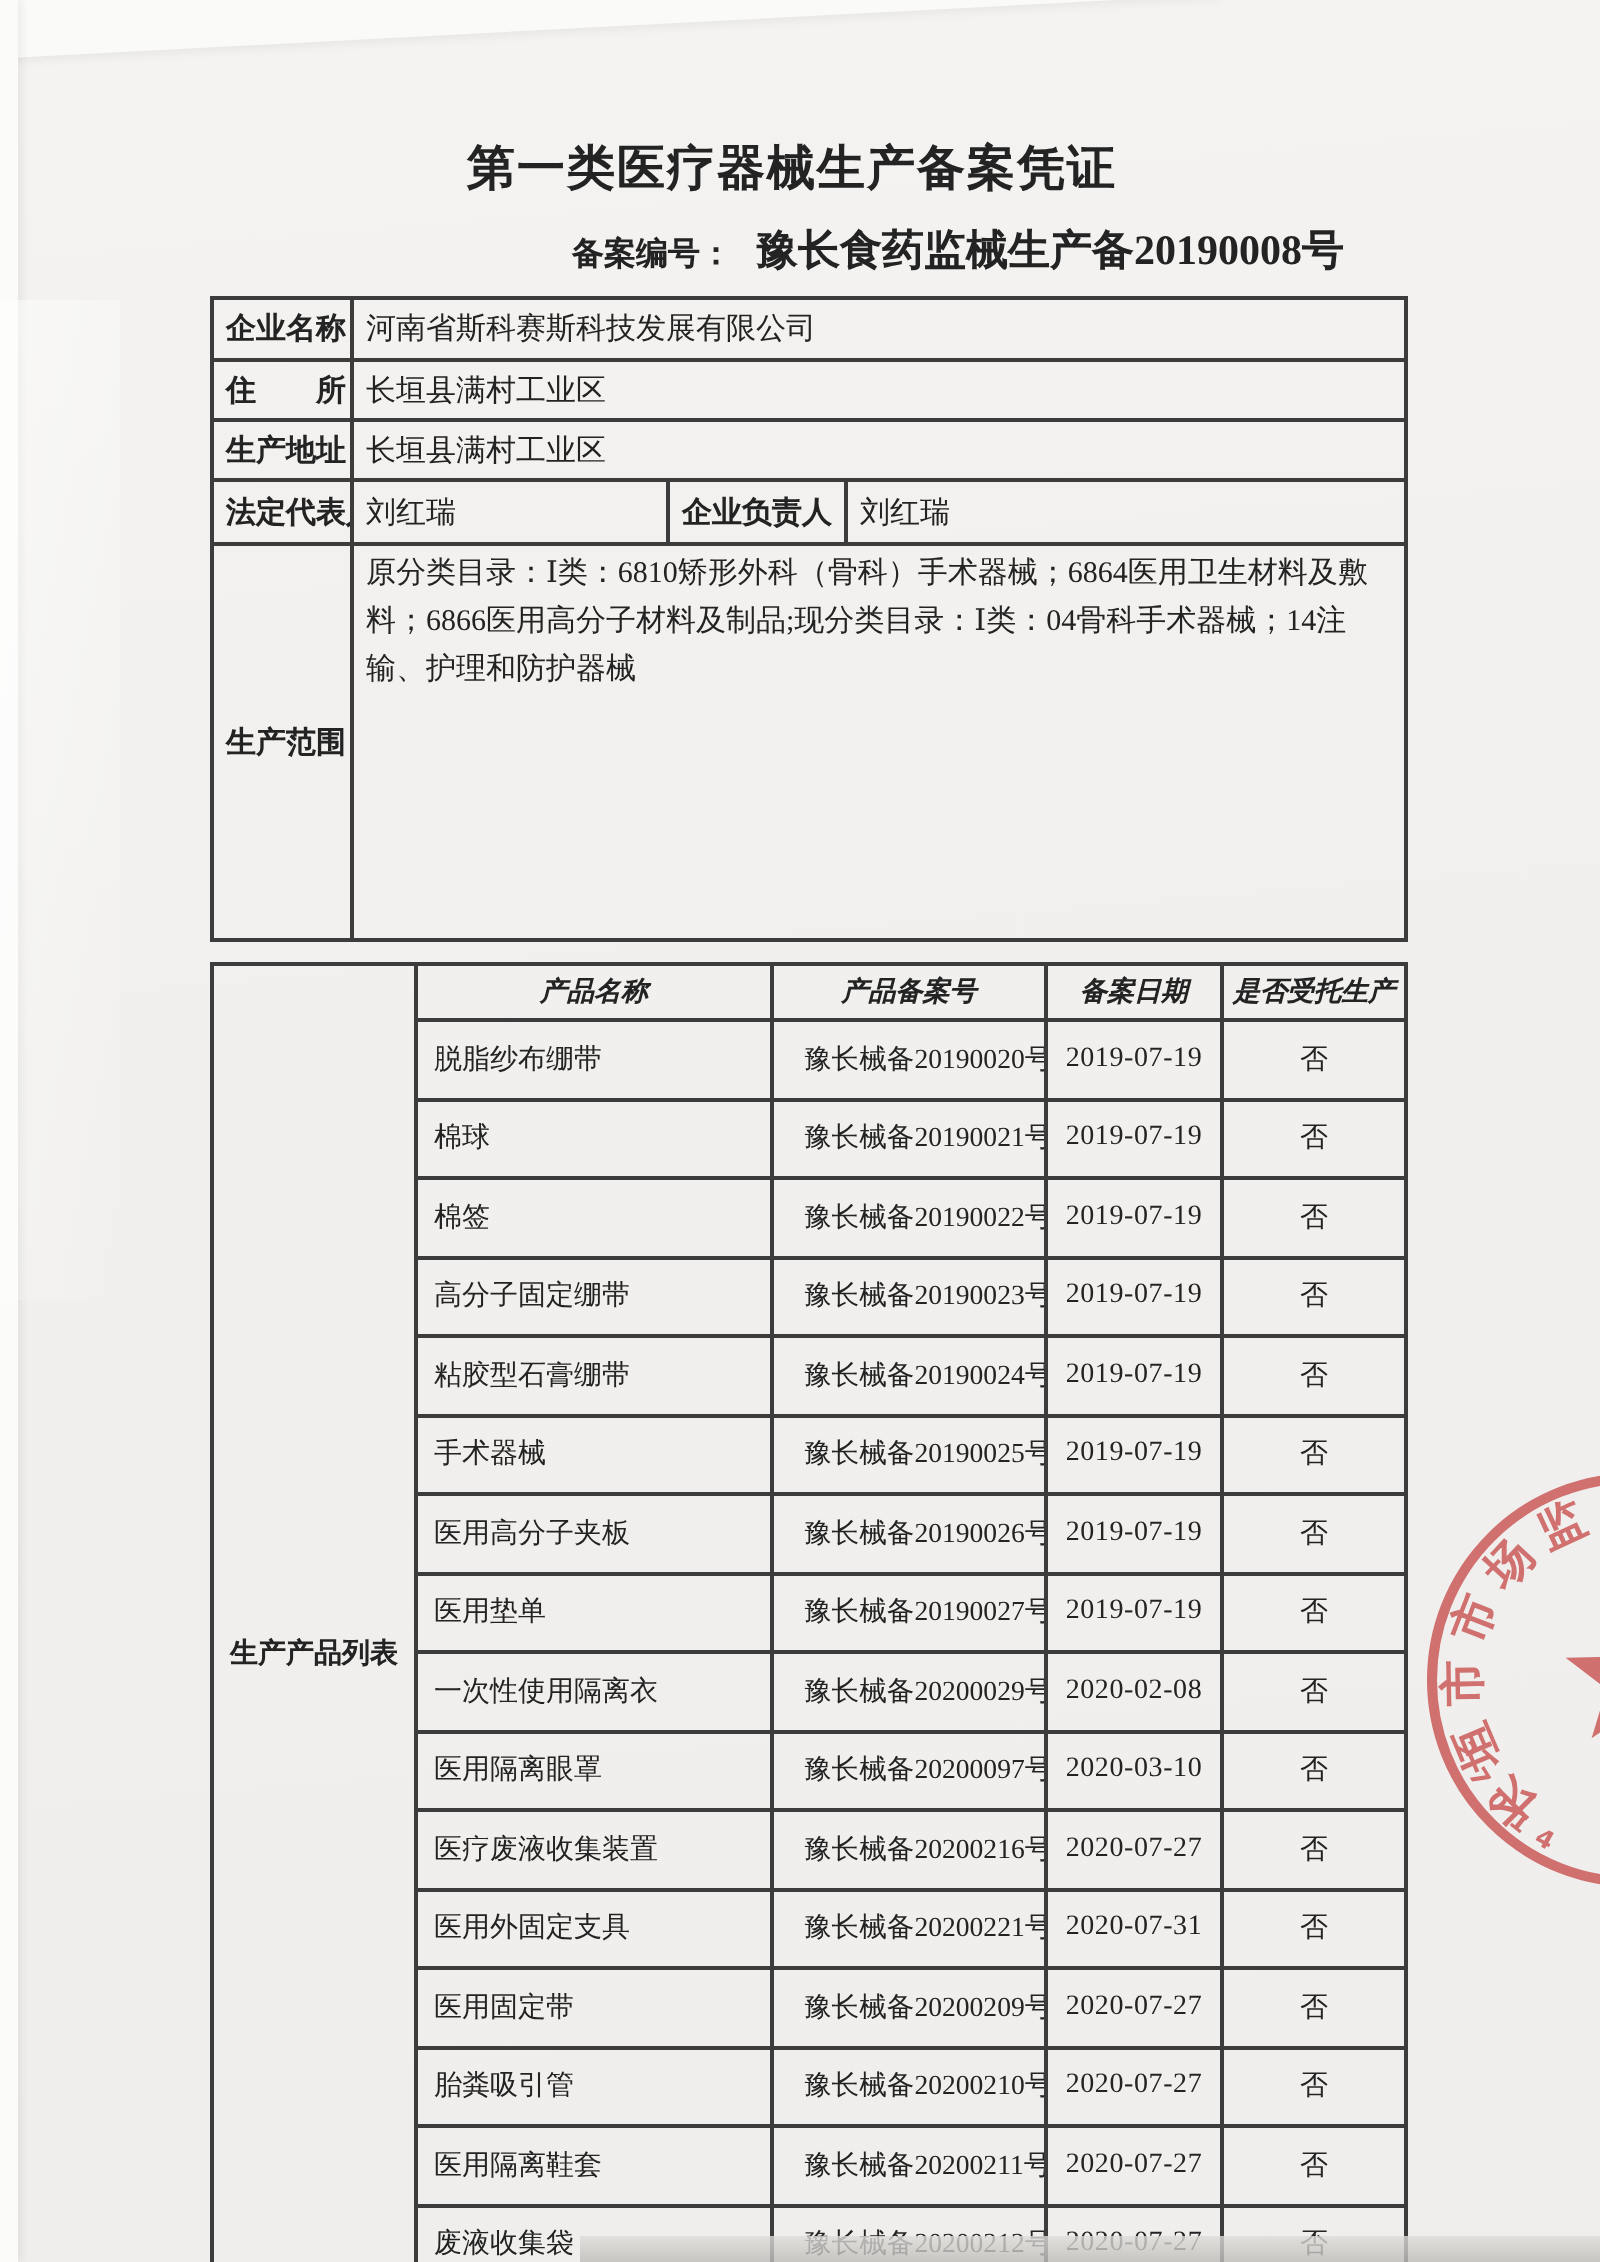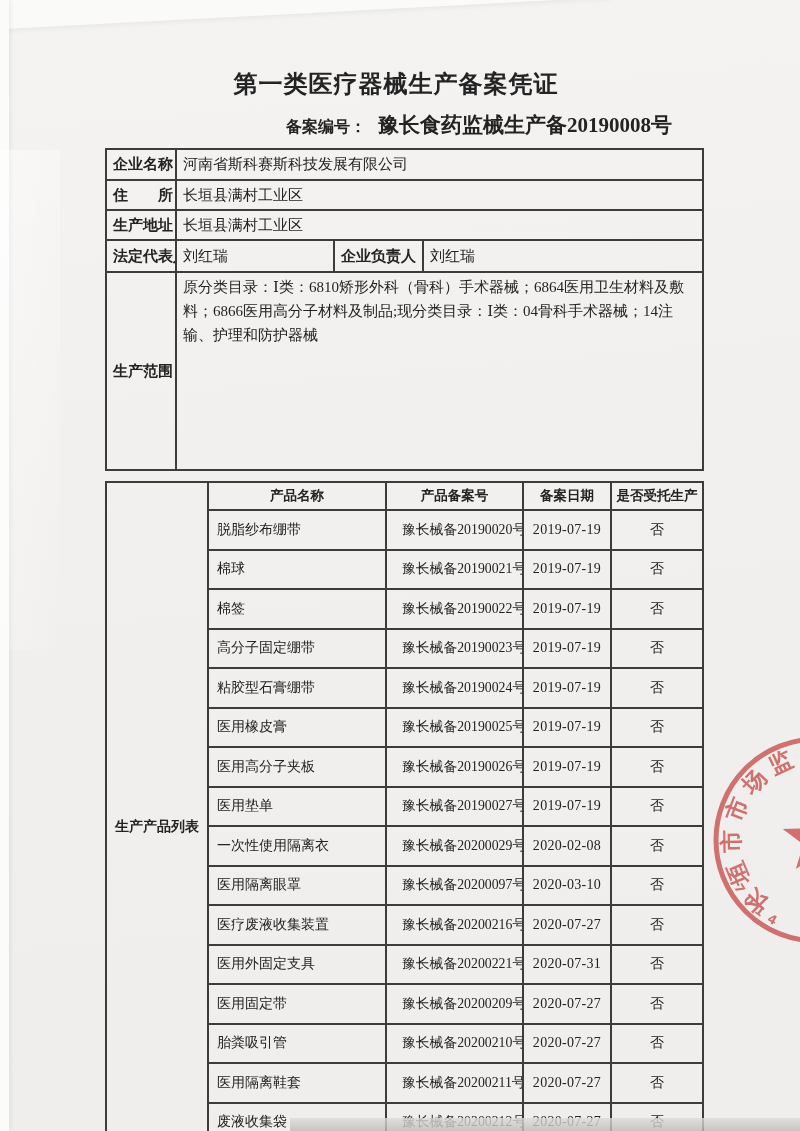--- a/index.html
+++ b/index.html
@@ -32,21 +32,21 @@
 
   .info-table{position:absolute;left:105px;top:148px;width:597px;}
   .info-table td{font-size:15px;padding:2px 6px;}
   .lbl{font-weight:bold;font-size:13.5px;padding:2px 3px;white-space:nowrap;}
   .r1{height:31px}.r2{height:30px}.r3{height:30px}.r4{height:32px}
   .scope-row{height:198px;}
   .scope-lbl{vertical-align:middle;}
   .scope-txt{vertical-align:top;padding:6px 7px;font-size:14px;line-height:24px;text-align:left;}
 
   .product-table{position:absolute;left:105px;top:481px;width:597px;}
-  .product-table th{font-size:13.5px;font-weight:bold;height:24px;padding:1px 2px;}
+  .product-table th{font-size:13.5px;font-weight:bold;height:24px;padding:1px 2px;font-style:italic;}
   .product-table td{height:35.5px;font-size:14px;}
   .side-lbl{font-weight:bold;font-size:13.5px;text-align:center;padding:30px 2px 0 2px;vertical-align:middle;}
   td.c-name{text-align:left;padding-left:8px;}
   td.c-regno{text-align:left;padding-left:15px;font-size:13.8px;white-space:nowrap;}
   td.c-date{text-align:center;font-size:14px;letter-spacing:.3px;white-space:nowrap;}
   td.c-entrust{text-align:center;}
 
   .stamp{position:absolute;left:687px;top:710px;width:260px;height:260px;
     opacity:.85;mix-blend-mode:multiply;}
   .stamp-char{font-family:"Liberation Sans","DejaVu Sans",sans-serif;
@@ -142,21 +142,21 @@
       <td class="c-date">2019-07-19</td>
       <td class="c-entrust">否</td>
     </tr>
         <tr>
       <td class="c-name">粘胶型石膏绷带</td>
       <td class="c-regno">豫长械备20190024号</td>
       <td class="c-date">2019-07-19</td>
       <td class="c-entrust">否</td>
     </tr>
         <tr>
-      <td class="c-name">医用橡皮膏</td>
+      <td class="c-name">手术器械</td>
       <td class="c-regno">豫长械备20190025号</td>
       <td class="c-date">2019-07-19</td>
       <td class="c-entrust">否</td>
     </tr>
         <tr>
       <td class="c-name">医用高分子夹板</td>
       <td class="c-regno">豫长械备20190026号</td>
       <td class="c-date">2019-07-19</td>
       <td class="c-entrust">否</td>
     </tr>

